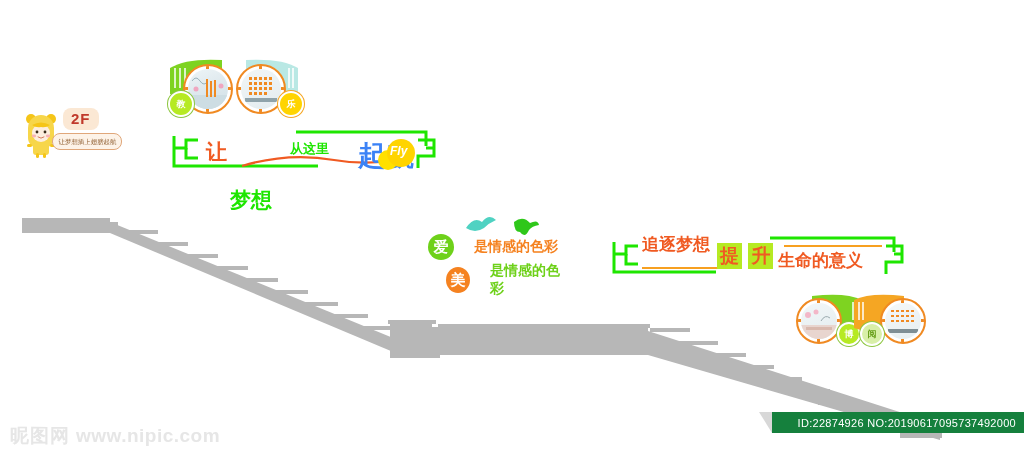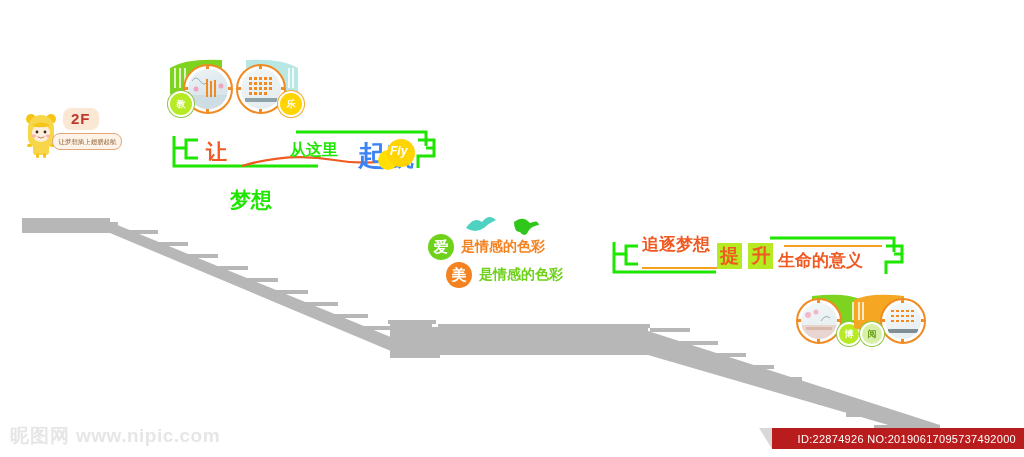--- a/index.html
+++ b/index.html
@@ -53,41 +53,41 @@
   .bz-txt{position:absolute;white-space:nowrap;font-weight:bold;}
 
   
   #center-slogan{position:absolute;left:428px;top:212px;width:140px;height:78px;}
   .cs-row{position:absolute;display:flex;align-items:center;}
   .cs-circle{
     width:26px;height:26px;border-radius:50%;
     display:flex;align-items:center;justify-content:center;
     font-size:15px;font-weight:bold;color:#fff;
   }
-  .cs-text{margin-left:7px;font-size:14px;font-weight:bold;letter-spacing:0px;}
+  .cs-text{margin-left:20px;font-size:14px;font-weight:bold;letter-spacing:0px;}
 
   
   #banner-right{position:absolute;left:608px;top:232px;width:300px;height:48px;}
   .hl-box{
     display:inline-flex;align-items:center;justify-content:center;
     background:#b6ea23;color:#f05a22;font-weight:bold;font-size:19px;
     width:25px;height:26px;margin:0 1px;
   }
 
   
   #watermark{
     position:absolute;left:10px;top:423px;
     display:flex;align-items:center;gap:6px;
     color:#e6e6e6;font-size:19px;font-weight:bold;
     letter-spacing:.5px;-webkit-user-select:none;user-select:none;
   }
   #watermark .wm-cn{font-size:19px;letter-spacing:1px;}
   #id-strip{
-    position:absolute;right:0;top:428px;height:21px;
-    background:#b91c1c;color:#ffffff;font-size:11px;
+    position:absolute;right:0;top:412px;height:21px;
+    background:#15803d;color:#ffffff;font-size:11px;
     display:flex;align-items:center;padding:0 8px 0 26px;
     letter-spacing:.3px;
   }
   #id-strip::before{
     content:"";position:absolute;left:-13px;top:0;
     border-top:21px solid #d8d8d8;border-left:13px solid transparent;
   }
 </style>
 </head>
 <body>
@@ -249,21 +249,21 @@
         <path d="M128,6 L258,6 L258,20"></path>
 
         <path d="M250,14 L266,14 L266,30 L250,30 L250,42"></path>
         <path d="M266,22 L258,22"></path>
       </g>
 
       <path d="M74,40 q46,-14 92,-6 q40,7 78,-4" stroke="#f05a22" stroke-width="2.2" fill="none"></path>
     </svg>
     <span class="bz-txt" style="left:38px;top:12px;font-size:21px;color:#f05a22;">让</span>
     <span class="bz-txt" style="left:62px;top:12px;font-size:21px;color:#1ee600;margin-top:48px;">梦想</span>
-    <span class="bz-txt" style="left:122px;top:14px;font-size:16px;color:#1ee600;">从这里</span>
+    <span class="bz-txt" style="left:122px;top:14px;font-size:13px;color:#1ee600;">从这里</span>
     <span class="bz-txt" style="left:190px;top:11px;font-size:28px;color:#3b82f6;">起航</span>
     
     <svg style="position:absolute;left:204px;top:10px;" width="50" height="36" viewBox="0 0 50 36">
       <circle cx="16" cy="24" r="10" fill="#ffe000"></circle>
       <circle cx="29" cy="17" r="14" fill="#ffd400"></circle>
     </svg>
     <span class="bz-txt" style="left:222px;top:18px;font-size:12px;color:#ffffff;font-style:italic;text-align:center;">Fly</span>
   </div>
 
   <div id="center-slogan">

